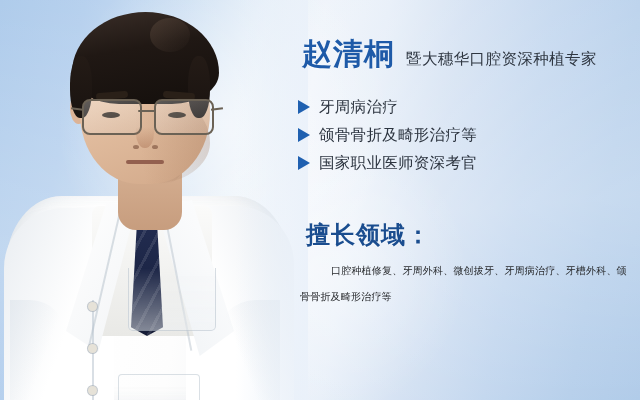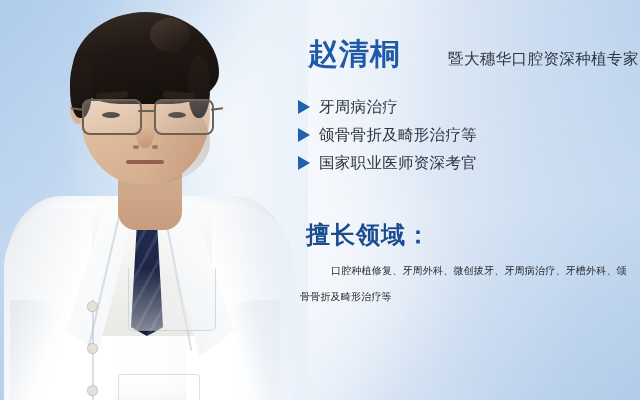--- a/index.html
+++ b/index.html
@@ -226,28 +226,28 @@
   
   .photo-fade{
     position:absolute;left:236px;top:0;width:72px;height:400px;
     background:linear-gradient(90deg,rgba(230,238,248,0) 0%,rgba(232,240,249,0.55) 55%,rgba(234,241,250,0.9) 100%);
     pointer-events:none;
   }
 
   
   .content{position:absolute;left:296px;top:0;width:344px;height:400px;}
 
-  .name-row{position:absolute;left:12px;top:34px;display:flex;align-items:baseline;gap:47px;}
+  .name-row{position:absolute;left:6px;top:34px;display:flex;align-items:baseline;}
   .name{
     font-family:"DejaVu Serif","Liberation Serif",serif;
     font-size:30px;font-weight:bold;color:#1e5aa8;letter-spacing:1px;
     text-shadow:0 1px 1px rgba(255,255,255,0.6);
   }
   .subtitle{
-    margin-left:0;font-size:15.5px;color:#2f3742;letter-spacing:0.4px;
+    margin-left:11px;font-size:15.5px;color:#2f3742;letter-spacing:0.4px;
     font-family:Liberation Sans, sans-serif;
     text-align:center;
   }
 
   .creds{position:absolute;left:2px;top:93px;}
   .cred{display:flex;align-items:center;height:28px;}
   .tri{
     width:0;height:0;margin-right:9px;
     border-top:7px solid transparent;border-bottom:7px solid transparent;
     border-left:12px solid #1f60b0;

